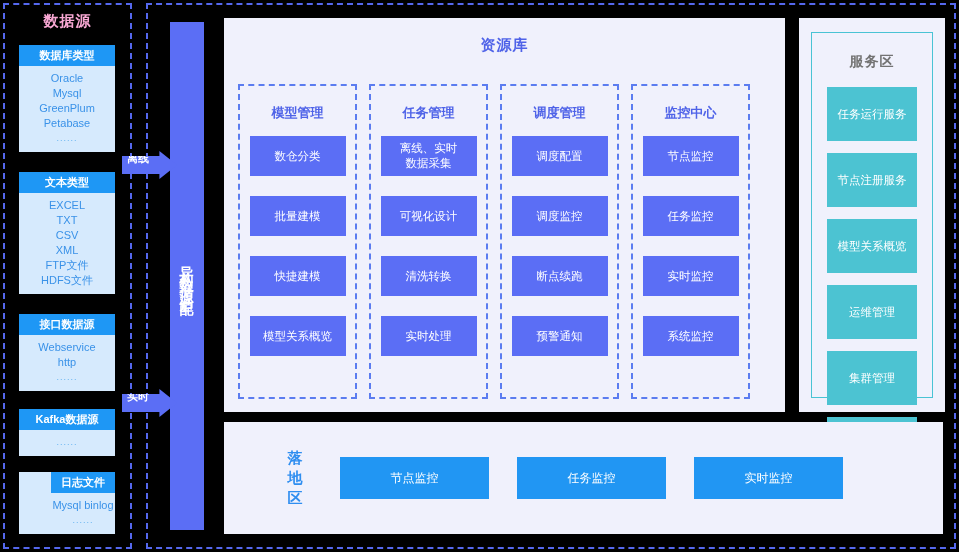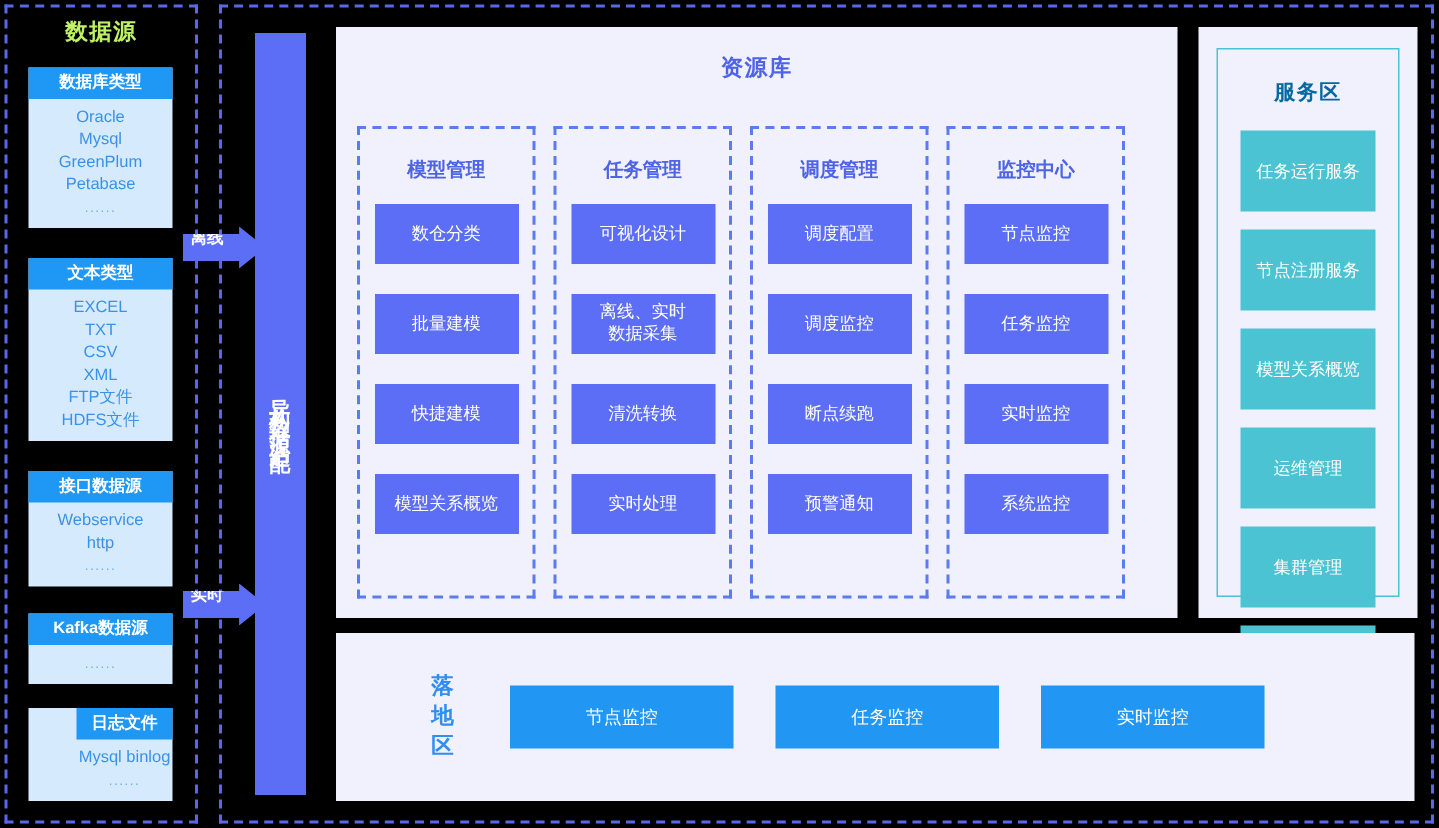--- a/index.html
+++ b/index.html
@@ -7,21 +7,21 @@
        font-family:"Liberation Sans","DejaVu Sans",sans-serif;}
   #stage{position:relative;width:959px;height:552px;background:#000;}
 
   
   .dashed-frame{position:absolute;border:2px dashed #5568ee;box-sizing:border-box;}
   #ds-frame{left:3px;top:3px;width:129px;height:546px;}
   #main-frame{left:146px;top:3px;width:810px;height:546px;}
 
   
   #ds-title{position:absolute;left:3px;top:12px;width:129px;text-align:center;
-            color:#bef264;font-size:15px;font-weight:bold;letter-spacing:1px;}
+            color:#f9a8d4;font-size:15px;font-weight:bold;letter-spacing:1px;}
   .ds-card{position:absolute;left:19px;width:96px;background:#d6eafd;
            box-sizing:border-box;}
   .ds-head{background:#1e97f5;color:#fff;font-size:11px;font-weight:bold;
            text-align:center;line-height:21px;height:21px;white-space:nowrap;}
   .ds-body{padding:5px 0 6px;text-align:center;color:#3a92e8;font-size:11px;
            line-height:15px;}
   .ds-body .dots{color:#64b2f0;font-size:9px;letter-spacing:1px;display:block;}
 
   
   #adapter{position:absolute;left:170px;top:22px;width:34px;height:508px;
@@ -48,21 +48,21 @@
              align-items:center;}
   .res-item{width:96px;height:40px;background:#5b6ef5;color:#fff;font-size:11.5px;
             display:flex;align-items:center;justify-content:center;text-align:center;
             line-height:15px;}
 
   
   #svc-panel{position:absolute;left:799px;top:18px;width:146px;height:394px;
              background:#f0f1fc;}
   #svc-inner{position:absolute;left:12px;top:14px;width:122px;height:366px;
              border:1px solid #49c3d4;box-sizing:border-box;}
-  #svc-title{text-align:center;color:#0369a1;font-size:14px;font-weight:bold;
+  #svc-title{text-align:center;color:#737373;font-size:14px;font-weight:bold;
              margin-top:20px;letter-spacing:1px;}
   #svc-items{margin-top:16px;display:flex;flex-direction:column;gap:12px;
              align-items:center;}
   .svc-item{width:90px;height:54px;background:#4cc3d2;color:#fff;font-size:11.5px;
             display:flex;align-items:center;justify-content:center;}
 
   
   #land-panel{position:absolute;left:224px;top:422px;width:719px;height:112px;
               background:#f0f1fc;display:flex;align-items:center;}
   #land-title{margin-left:58px;width:26px;color:#2f8ef0;font-size:15px;
@@ -100,22 +100,22 @@
           <div class="res-items">
             <div class="res-item">数仓分类</div>
             <div class="res-item">批量建模</div>
             <div class="res-item">快捷建模</div>
             <div class="res-item">模型关系概览</div>
           </div>
         </div>
         <div class="res-col">
           <div class="res-col-title">任务管理</div>
           <div class="res-items">
+            <div class="res-item">离线、实时<br>数据采集</div>
             <div class="res-item">可视化设计</div>
-            <div class="res-item">离线、实时<br>数据采集</div>
             <div class="res-item">清洗转换</div>
             <div class="res-item">实时处理</div>
           </div>
         </div>
         <div class="res-col">
           <div class="res-col-title">调度管理</div>
           <div class="res-items">
             <div class="res-item">调度配置</div>
             <div class="res-item">调度监控</div>
             <div class="res-item">断点续跑</div>

